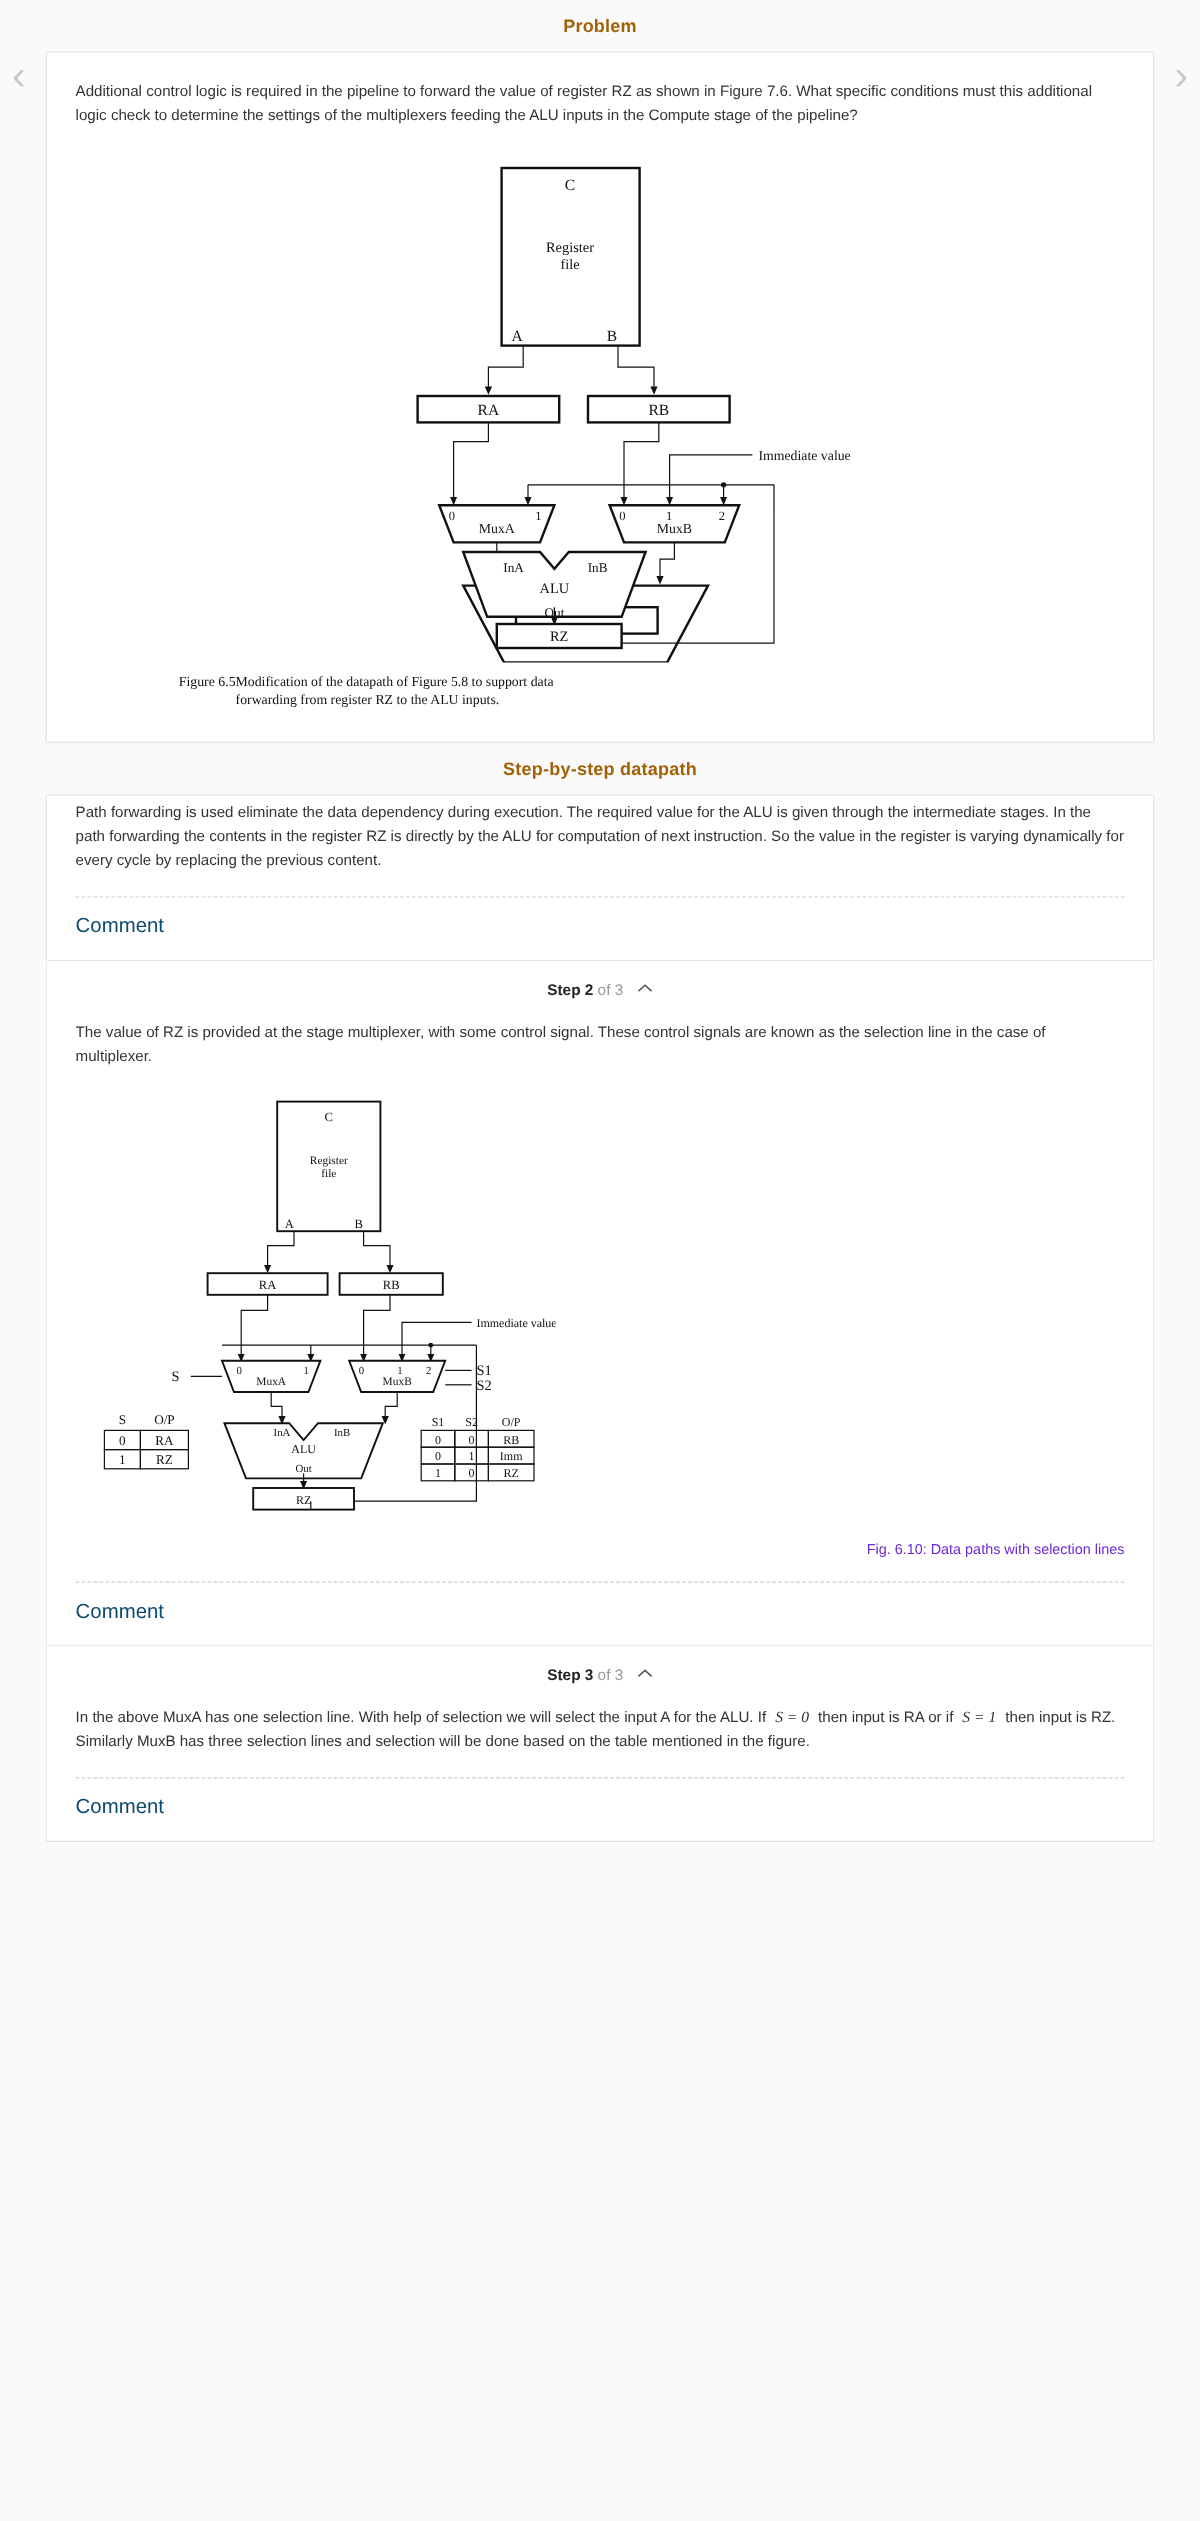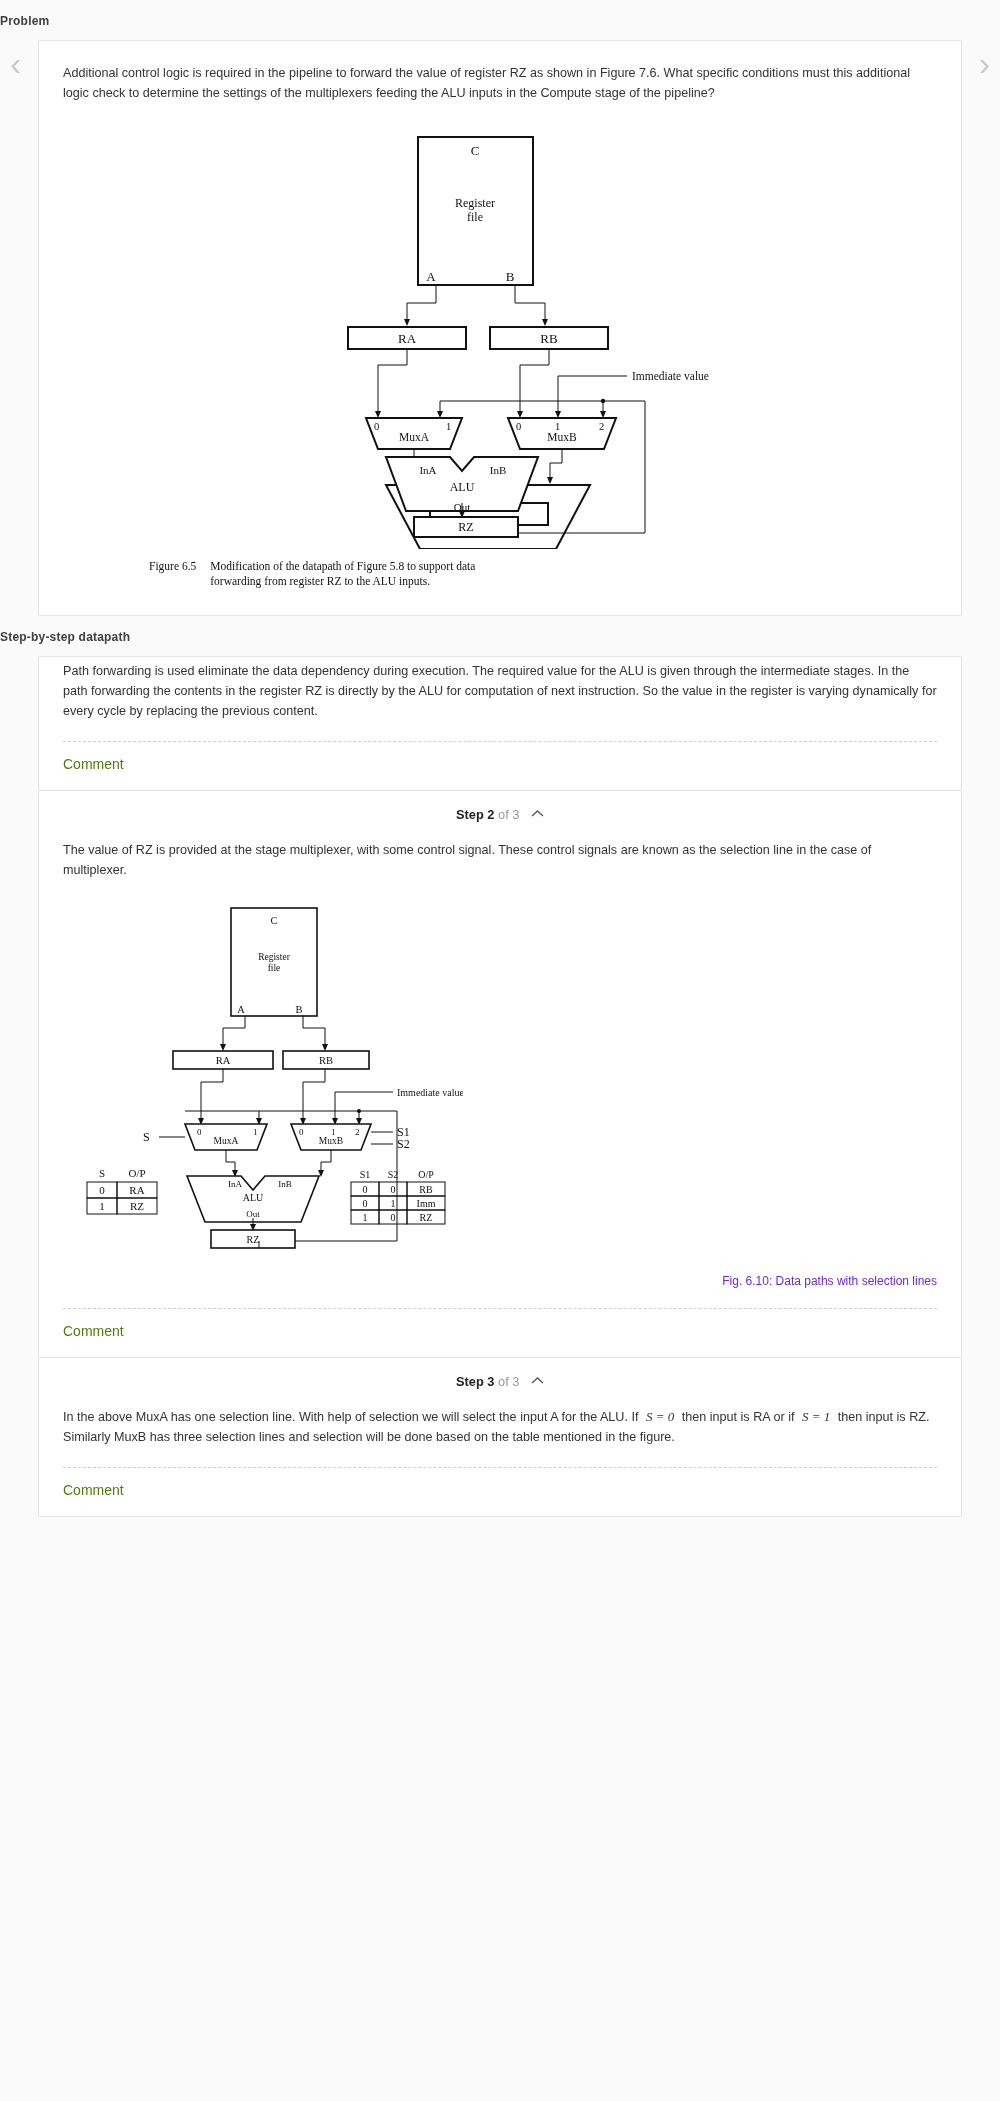--- a/index.html
+++ b/index.html
@@ -8,24 +8,24 @@
     width:1000px; height:2101px;
     background:#fafafa;
     font-family:"Liberation Sans", sans-serif;
     color:#2a2a2a;
     position:relative;
     overflow:hidden;
   }
   .page { width:1000px; position:relative; }
 
   .section-title {
-    text-align:left;
-    font-size:12px;
+    text-align:center;
+    font-size:15px;
     font-weight:bold;
-    color:#404040;
+    color:#a16207;
     letter-spacing:.2px;
     padding:14px 0 12px 0;
   }
 
   .card {
     margin:0 38px;
     background:#ffffff;
     border:1px solid #e3e3e3;
     border-radius:2px;
   }
@@ -66,22 +66,22 @@
     color:#555;
     font-size:11px;
     transform:translateY(-1px);
   }
   .step-body { padding:4px 24px 0 24px; }
   .divider-dotted {
     border-top:1px dashed #cfcfcf;
     margin:20px 0 0 0;
   }
   .comment {
-    color:#4d7c0f;
-    font-size:14px;
+    color:#0c4a6e;
+    font-size:17px;
     padding:14px 0 18px 0;
     cursor:pointer;
   }
 
   
   .figwrap { position:relative; }
   svg.fig { display:block; margin:0 auto; }
   .ser { font-family:"Liberation Serif", serif; }
 
   .figcaption {
@@ -188,21 +188,21 @@
           <g class="ser" fill="#111" font-size="10.5" text-anchor="start">
             <text x="84" y="311">0</text>
             <text x="156" y="311">1</text>
             <text x="226" y="311">0</text>
             <text x="265" y="311">1</text>
             <text x="309" y="311">2</text>
             <text x="342" y="261" font-size="11.5">Immediate value</text>
           </g>
         </svg>
 
-        <div style="display:flex; gap:14px; margin:10px 0 0 86px; max-width:480px;">
+        <div style="display:flex; margin:10px 0 0 86px; max-width:480px;">
           <div class="figcaption fnum" style="white-space:nowrap;">Figure 6.5</div>
           <div class="figcaption" style="max-width:300px;">Modification of the datapath of Figure 5.8 to support data forwarding from register RZ to the ALU inputs.</div>
         </div>
       </div>
     </div>
   </div>
 
   <div class="section-title">Step-by-step datapath</div>
 
   <div class="card">

